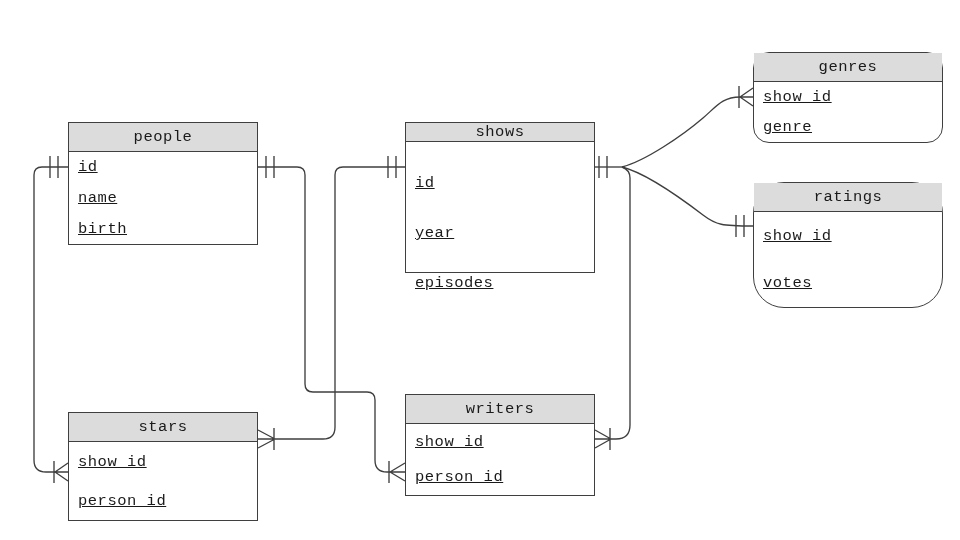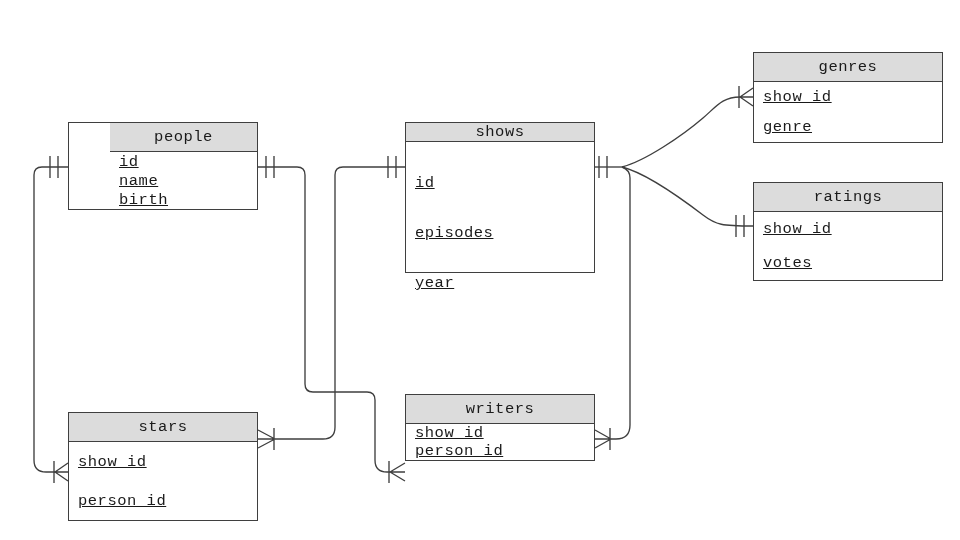--- a/index.html
+++ b/index.html
@@ -29,26 +29,26 @@
     background:#dcdcdc;
     border-bottom:1.4px solid #3f3f3f;
     display:flex;align-items:center;justify-content:center;
   }
   .trow{
     flex:1;
     display:flex;align-items:center;
     padding-left:9px;
     text-decoration:underline;
   }
-  #t-people {left:68px; top:122px; height:88px;padding-left:41px;}
+  #t-people {left:68px; top:122px; height:123px;}
   #t-shows  {left:405px;top:122px; height:151px;gap:32px;}
-  #t-genres {left:753px;top:52px;  height:91px;}
-  #t-ratings{left:753px;top:182px; height:99px;}
+  #t-genres {left:753px;top:52px;  height:91px;border-radius:16px;}
+  #t-ratings{left:753px;top:182px; height:126px;border-radius:31px;}
   #t-stars  {left:68px; top:412px; height:109px;}
-  #t-writers{left:405px;top:394px; height:67px;justify-content:flex-end;}
+  #t-writers{left:405px;top:394px; height:102px;justify-content:flex-end;}
 </style>
 </head>
 <body>
 
 <div id="canvas">
 
   <svg id="wires" viewBox="0 0 960 540" xmlns="http://www.w3.org/2000/svg">
     <g stroke="#3f3f3f" stroke-width="1.35" fill="none" stroke-linecap="butt">
 
       <g>
@@ -95,22 +95,22 @@
   <div class="table" id="t-people">
     <div class="thead">people</div>
     <div class="trow">id</div>
     <div class="trow">name</div>
     <div class="trow">birth</div>
   </div>
 
   <div class="table" id="t-shows">
     <div class="thead">shows</div>
     <div class="trow">id</div>
+    <div class="trow">year</div>
     <div class="trow">episodes</div>
-    <div class="trow">year</div>
   </div>
 
   <div class="table" id="t-genres">
     <div class="thead">genres</div>
     <div class="trow">show_id</div>
     <div class="trow">genre</div>
   </div>
 
   <div class="table" id="t-ratings">
     <div class="thead">ratings</div>

